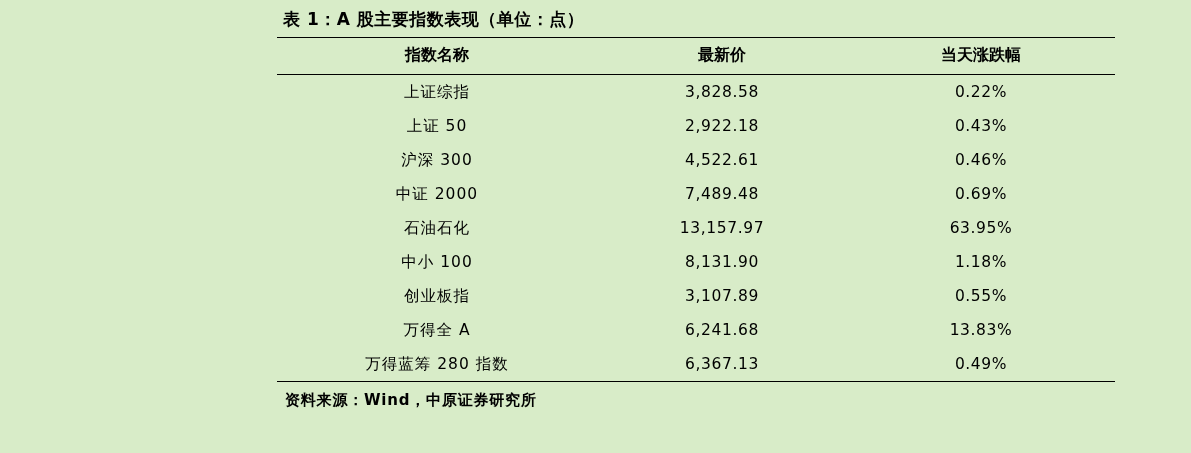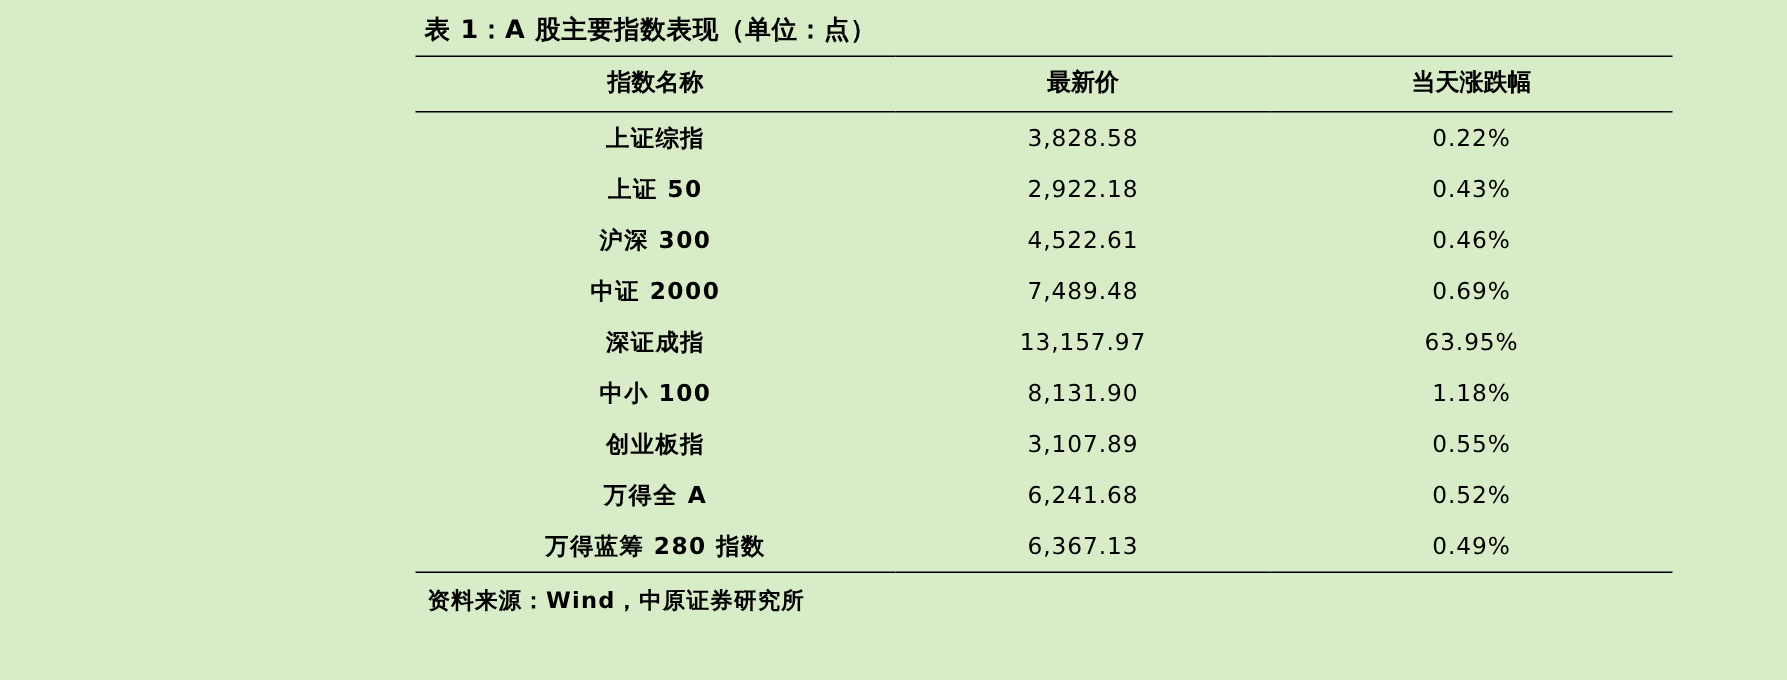--- a/index.html
+++ b/index.html
@@ -55,21 +55,21 @@
   }
   table.idx tbody td {
     font-size: 15.5px;
     color: #000;
     text-align: center;
     padding: 6.5px 0 6.5px 0;
     font-family: "DejaVu Sans", sans-serif;
     letter-spacing: 0.6px;
   }
   table.idx tbody td.name {
-    font-weight: bold;
+    font-weight: normal;
     letter-spacing: 1px;
   }
   table.idx tbody tr:last-child td {
     border-bottom: 1.6px solid #000;
     margin-top: 40px;
   }
   .source {
     font-size: 15px;
     color: #000;
     font-weight: bold;
@@ -114,38 +114,38 @@
           <td class="name">沪深 300</td>
           <td>4,522.61</td>
           <td>0.46%</td>
         </tr>
         <tr>
           <td class="name">中证 2000</td>
           <td>7,489.48</td>
           <td>0.69%</td>
         </tr>
         <tr>
-          <td class="name">深证成指</td>
+          <td class="name">石油石化</td>
           <td>13,157.97</td>
           <td>63.95%</td>
         </tr>
         <tr>
           <td class="name">中小 100</td>
           <td>8,131.90</td>
           <td>1.18%</td>
         </tr>
         <tr>
           <td class="name">创业板指</td>
           <td>3,107.89</td>
           <td>0.55%</td>
         </tr>
         <tr>
           <td class="name">万得全 A</td>
           <td>6,241.68</td>
-          <td>0.52%</td>
+          <td>13.83%</td>
         </tr>
         <tr>
           <td class="name">万得蓝筹 280 指数</td>
           <td>6,367.13</td>
           <td>0.49%</td>
         </tr>
       </tbody>
     </table>
 
     <div class="source">资料来源：Wind，中原证券研究所</div>

